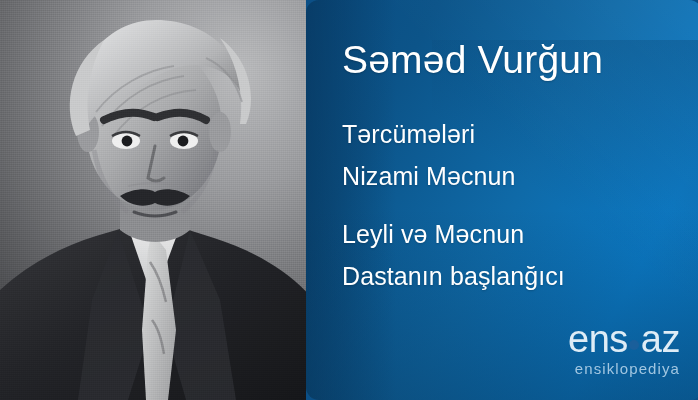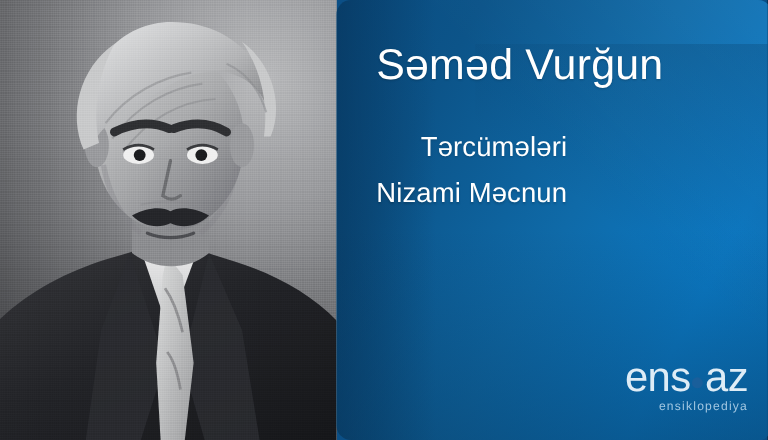--- a/index.html
+++ b/index.html
@@ -73,42 +73,42 @@
     text-shadow:0 1px 2px rgba(0,0,0,.20);
   }
   .block{
     position:absolute;left:36px;
     color:#ffffff;font-size:25px;font-weight:400;
     line-height:42px;letter-spacing:.1px;white-space:nowrap;
     text-shadow:0 1px 2px rgba(0,0,0,.18);
   }
   .block.b1{top:113px;}
   .block.b2{top:213px;}
-  .block div{white-space:nowrap;text-align:right;}
+  .block div{white-space:nowrap;}
 
   
   .logo{
     position:absolute;right:22px;bottom:24px;
     text-align:right;line-height:1;
   }
   .logo-main{
     font-size:38px;color:#eaf4fb;font-weight:400;
     letter-spacing:-.5px;white-space:nowrap;
     opacity:.95;
   }
   .logo-main .dot{
     display:inline-block;
     width:10px;height:10px;border-radius:50%;
     background:#1b5f9b;
     margin:0 2px 2px 1px;
     vertical-align:baseline;
   }
   .logo-sub{
     margin-top:3px;
-    font-size:11px;color:#bcd9ee;
+    font-size:15px;color:#bcd9ee;
     letter-spacing:1.1px;white-space:nowrap;
     opacity:.85;
   }
 </style>
 </head>
 <body>
 
 <div class="card">
 
   <div class="photo">
@@ -203,20 +203,24 @@
     <div class="panel-wedge"></div>
     <div class="panel-darkbase"></div>
 
     <div class="title">Səməd Vurğun</div>
 
     <div class="block b1">
       <div>Tərcümələri</div>
       <div>Nizami Məcnun</div>
     </div>
 
+    <div class="block b2">
+      <div>Leyli və Məcnun</div>
+      <div>Dastanın başlanğıcı</div>
+    </div>
 
     <div class="logo">
       <div class="logo-main"><span>ens</span><span class="dot"></span><span>az</span></div>
       <div class="logo-sub">ensiklopediya</div>
     </div>
   </div>
 
 </div>
 
 </body></html>

